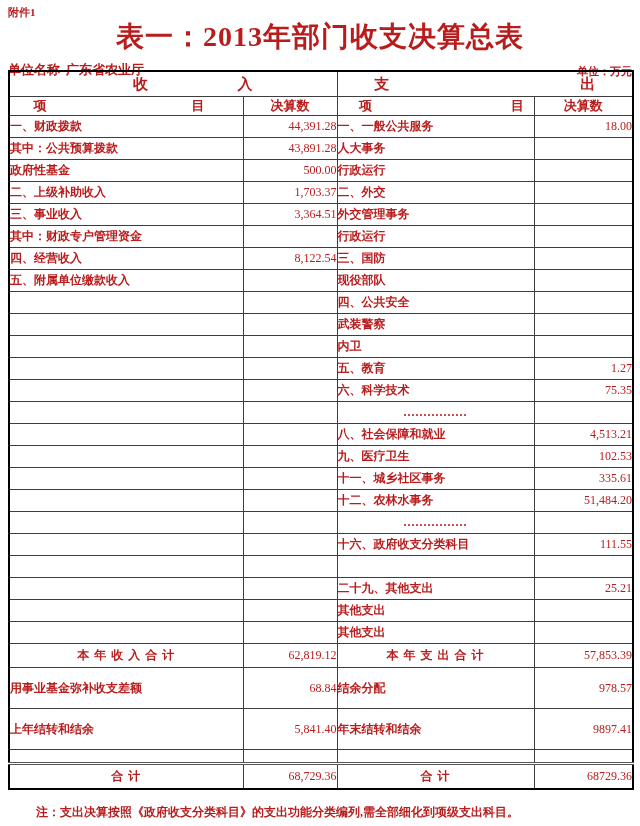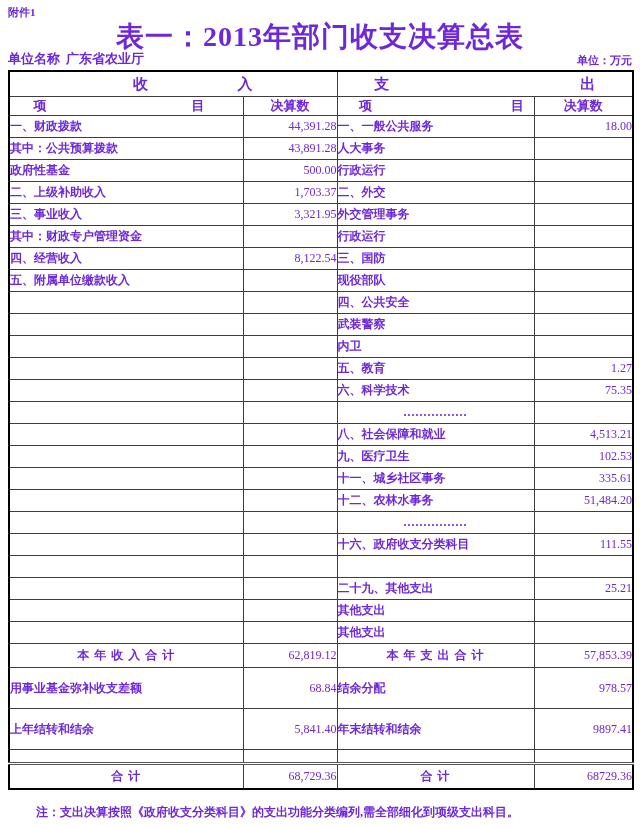--- a/index.html
+++ b/index.html
@@ -1,23 +1,23 @@
 <!DOCTYPE html>
 <html><head>
 <meta charset="utf-8">
 <style>
   html,body{margin:0;padding:0;background:#fff;}
   .page{position:relative;width:640px;height:826px;background:#fff;overflow:hidden;
-        font-family:"Liberation Serif","DejaVu Serif",serif;color:#6d28d9;}
+        font-family:"Liberation Serif","DejaVu Serif",serif;color:#b91c1c;}
   .attachment{position:absolute;top:5px;left:8px;font-size:11px;font-weight:bold;}
   .title{position:absolute;top:18px;left:0;width:100%;text-align:center;
          font-size:28px;font-weight:bold;letter-spacing:1px;}
   .meta{position:absolute;top:50px;left:8px;width:624px;display:flex;
         justify-content:space-between;align-items:flex-end;}
-  .unit-name{font-size:13px;font-weight:bold;}
+  .unit-name{font-size:13px;font-weight:bold;margin-top:11px;}
   .unit-name .val{margin-left:6px;}
   .unit-label{font-size:11px;font-weight:bold;}
   table.fin{position:absolute;top:70px;left:8px;width:624px;border-collapse:collapse;
         table-layout:fixed;font-size:12px;}
   table.fin{border:2px solid #000;}
   table.fin td{border:1px solid #3d3d3d;overflow:hidden;white-space:nowrap;padding:0;
         vertical-align:middle;}
   tr.h1 td{height:24px;font-size:15px;font-weight:bold;position:relative;}
   tr.h1 span{position:absolute;top:50%;transform:translate(-50%,-50%);}
   tr.h2 td{height:17px;font-size:13px;font-weight:bold;position:relative;}
@@ -108,21 +108,21 @@
 
   <tr class="data">
     <td class="lbl ind0">二、上级补助收入</td>
     <td class="val">1,703.37</td>
     <td class="lbl ind0">二、外交</td>
     <td class="val"></td>
   </tr>
 
   <tr class="data">
     <td class="lbl ind0">三、事业收入</td>
-    <td class="val">3,321.95</td>
+    <td class="val">3,364.51</td>
     <td class="lbl ind1">外交管理事务</td>
     <td class="val"></td>
   </tr>
 
   <tr class="data">
     <td class="lbl ind1">其中：财政专户管理资金</td>
     <td class="val"></td>
     <td class="lbl ind2">行政运行</td>
     <td class="val"></td>
   </tr>

